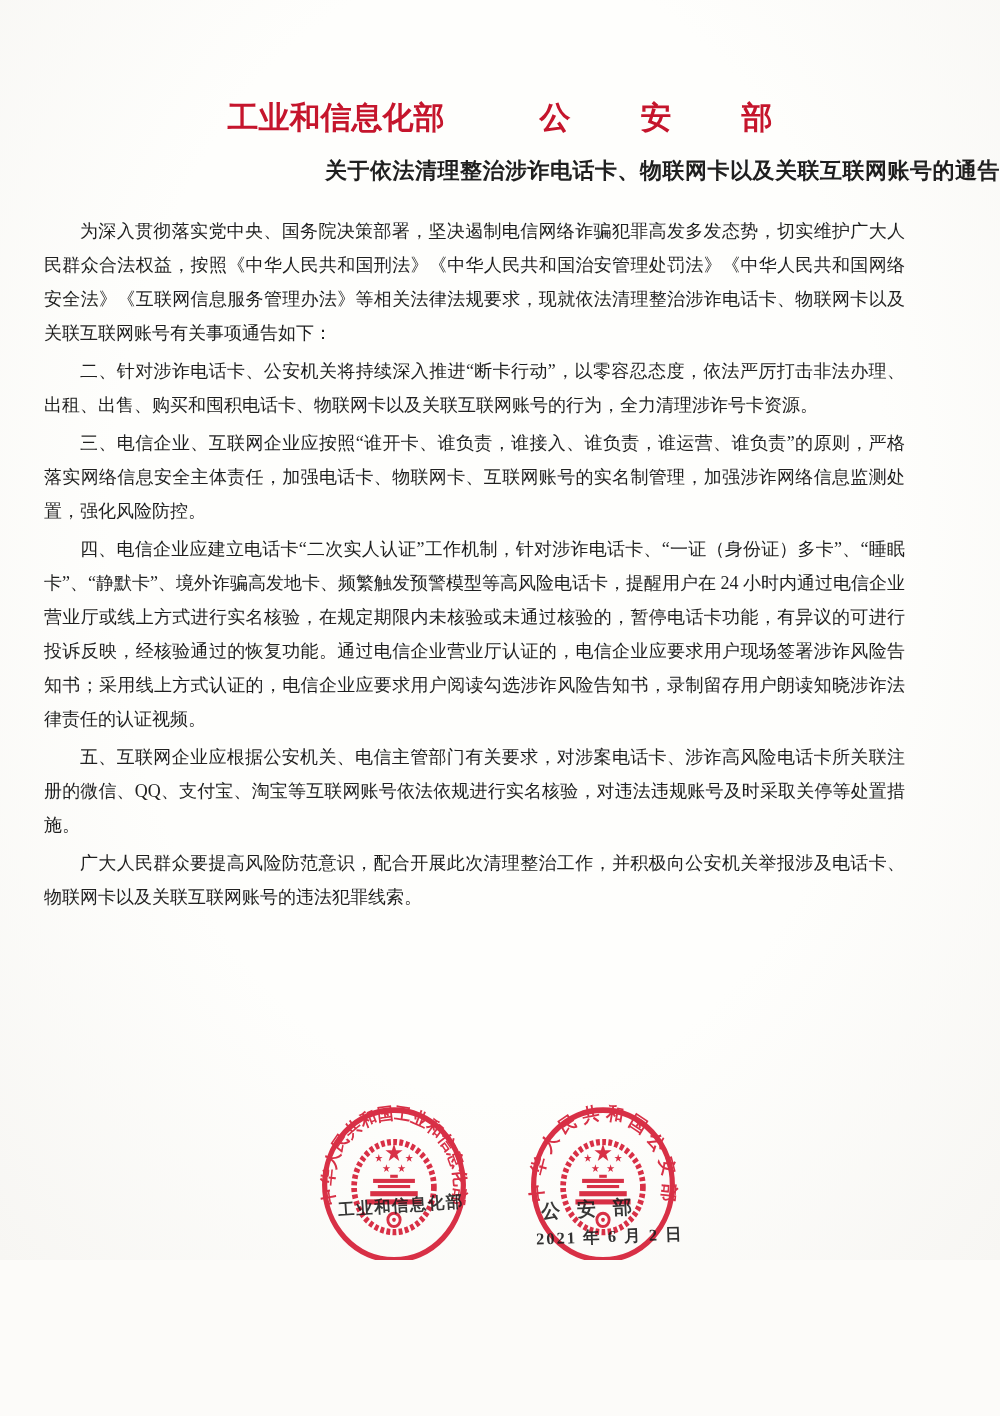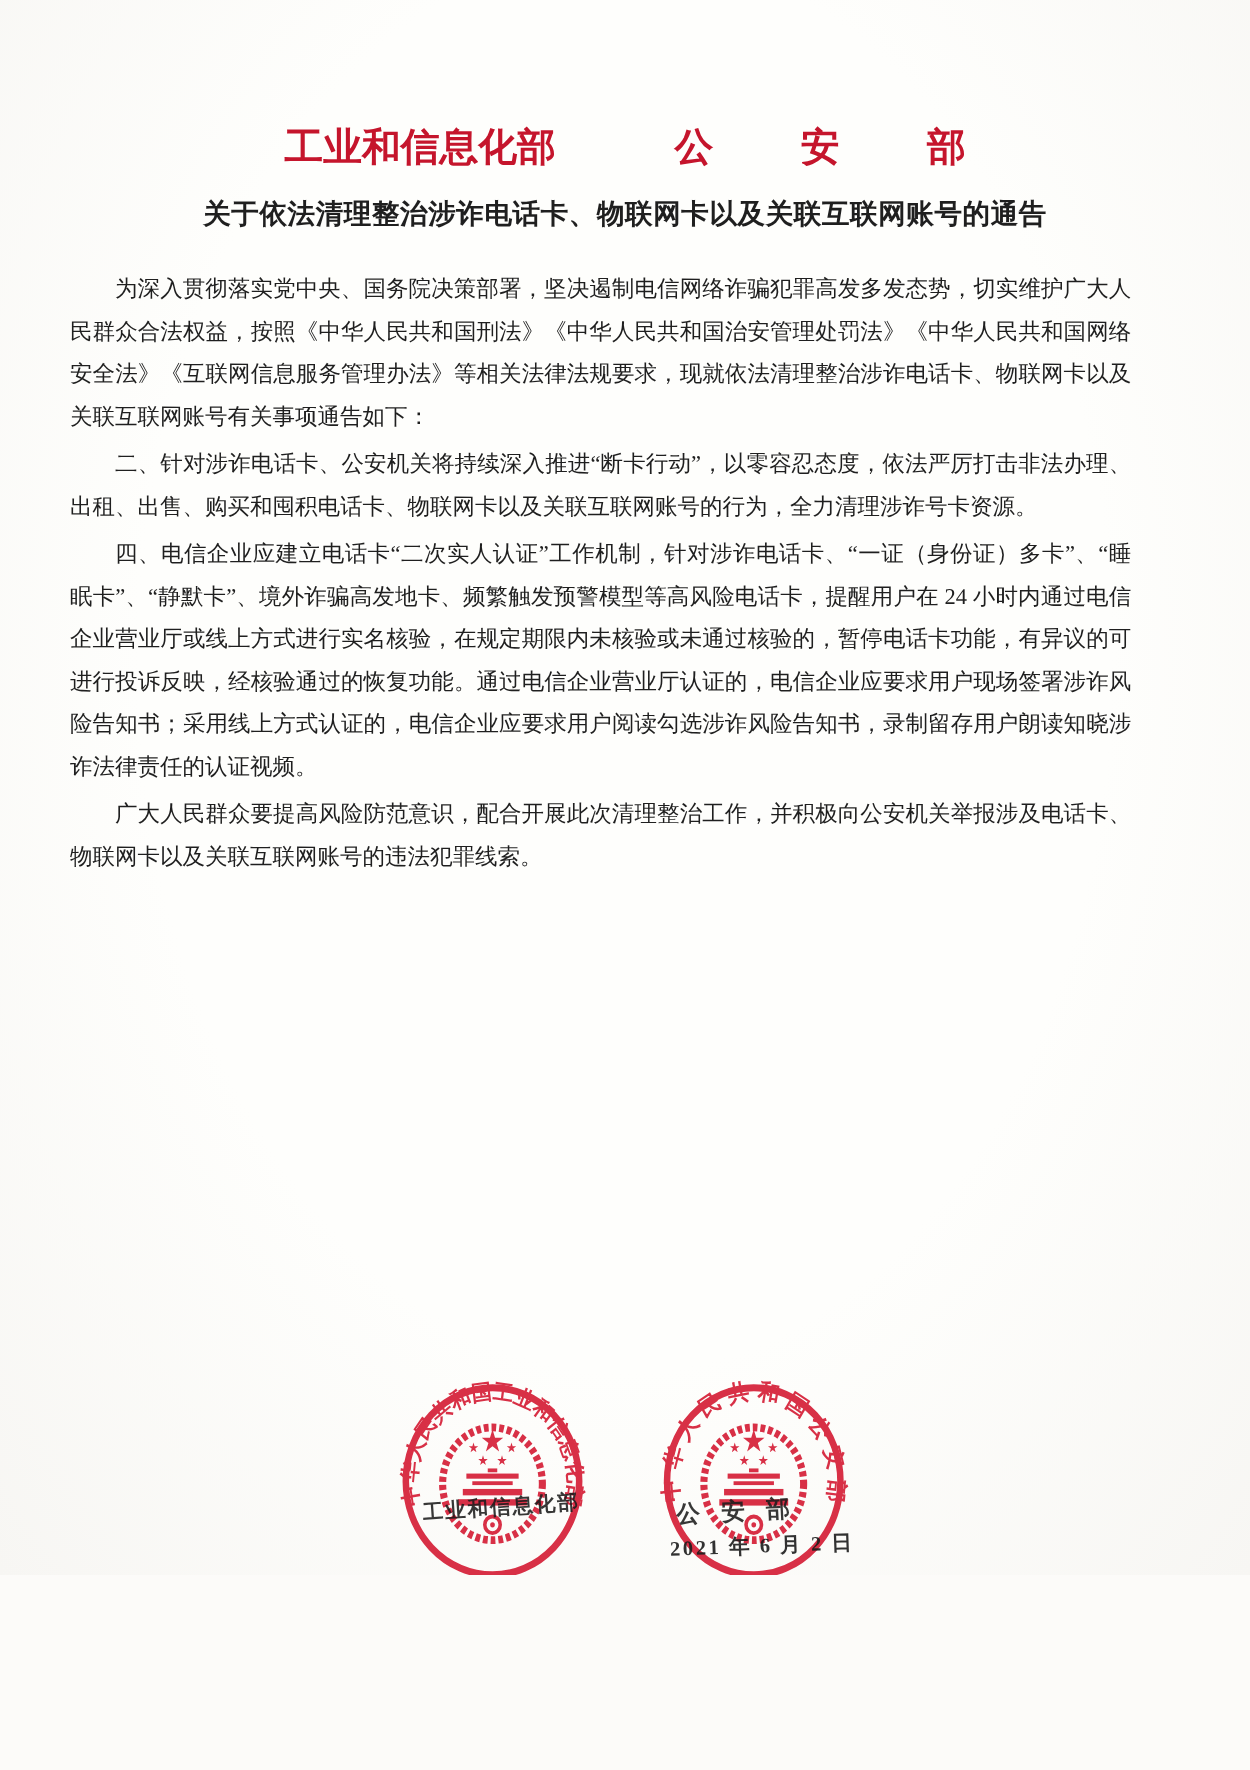--- a/index.html
+++ b/index.html
@@ -24,28 +24,28 @@
     display:flex;justify-content:center;align-items:baseline;gap:95px;
     padding-top:97px;
     color:var(--header-red,#c5152c);
     font-weight:bold;
   }
   .org-left{font-size:31px;letter-spacing:0px;}
   .org-right{font-size:31px;letter-spacing:70px;margin-right:-70px;}
   
   .notice-title{
     margin-top:17px;
-    text-align:center;
+    text-align:right;
     font-size:22px;
     font-weight:bold;
     letter-spacing:0.5px;
   }
   
   .notice-body{
-    margin:28px 95px 0 56px;
+    margin:28px 95px 0 44px;
     font-size:18px;
     line-height:34px;
     text-align:justify;
   }
   .notice-body p{
     margin:0 0 4px 0;
     text-indent:2em;
   }
   
   .seal{position:absolute;width:152px;height:164px;}
@@ -93,21 +93,23 @@
   <div class="ministry-header">
     <span class="org-left">工业和信息化部</span>
     <span class="org-right">公安部</span>
   </div>
 
   <div class="notice-title">关于依法清理整治涉诈电话卡、物联网卡以及关联互联网账号的通告</div>
 
   <div class="notice-body">
       <p>为深入贯彻落实党中央、国务院决策部署，坚决遏制电信网络诈骗犯罪高发多发态势，切实维护广大人民群众合法权益，按照《中华人民共和国刑法》《中华人民共和国治安管理处罚法》《中华人民共和国网络安全法》《互联网信息服务管理办法》等相关法律法规要求，现就依法清理整治涉诈电话卡、物联网卡以及关联互联网账号有关事项通告如下：</p>
       <p>二、针对涉诈电话卡、公安机关将持续深入推进“断卡行动”，以零容忍态度，依法严厉打击非法办理、出租、出售、购买和囤积电话卡、物联网卡以及关联互联网账号的行为，全力清理涉诈号卡资源。</p>
+      <p>三、电信企业、互联网企业应按照“谁开卡、谁负责，谁接入、谁负责，谁运营、谁负责”的原则，严格落实网络信息安全主体责任，加强电话卡、物联网卡、互联网账号的实名制管理，加强涉诈网络信息监测处置，强化风险防控。</p>
       <p>四、电信企业应建立电话卡“二次实人认证”工作机制，针对涉诈电话卡、“一证（身份证）多卡”、“睡眠卡”、“静默卡”、境外诈骗高发地卡、频繁触发预警模型等高风险电话卡，提醒用户在 24 小时内通过电信企业营业厅或线上方式进行实名核验，在规定期限内未核验或未通过核验的，暂停电话卡功能，有异议的可进行投诉反映，经核验通过的恢复功能。通过电信企业营业厅认证的，电信企业应要求用户现场签署涉诈风险告知书；采用线上方式认证的，电信企业应要求用户阅读勾选涉诈风险告知书，录制留存用户朗读知晓涉诈法律责任的认证视频。</p>
+      <p>五、互联网企业应根据公安机关、电信主管部门有关要求，对涉案电话卡、涉诈高风险电话卡所关联注册的微信、QQ、支付宝、淘宝等互联网账号依法依规进行实名核验，对违法违规账号及时采取关停等处置措施。</p>
       <p>广大人民群众要提高风险防范意识，配合开展此次清理整治工作，并积极向公安机关举报涉及电话卡、物联网卡以及关联互联网账号的违法犯罪线索。</p>
     </div>
 
   <div class="seal seal-left">
     <svg viewBox="0 0 160 160" preserveAspectRatio="none">
       <circle cx="80" cy="80" r="73" fill="none" stroke="var(--seal-red,#d83046)" stroke-width="5.5"></circle>
       <path id="arcL" d="M 18.8,98.7 A 64,64 0 1 1 141.2,98.7" fill="none"></path>
       <text class="ring-text" font-size="17">
         <textPath href="#arcL" startOffset="50%" text-anchor="middle" textLength="238" lengthAdjust="spacing">中华人民共和国工业和信息化部</textPath>
       </text>

